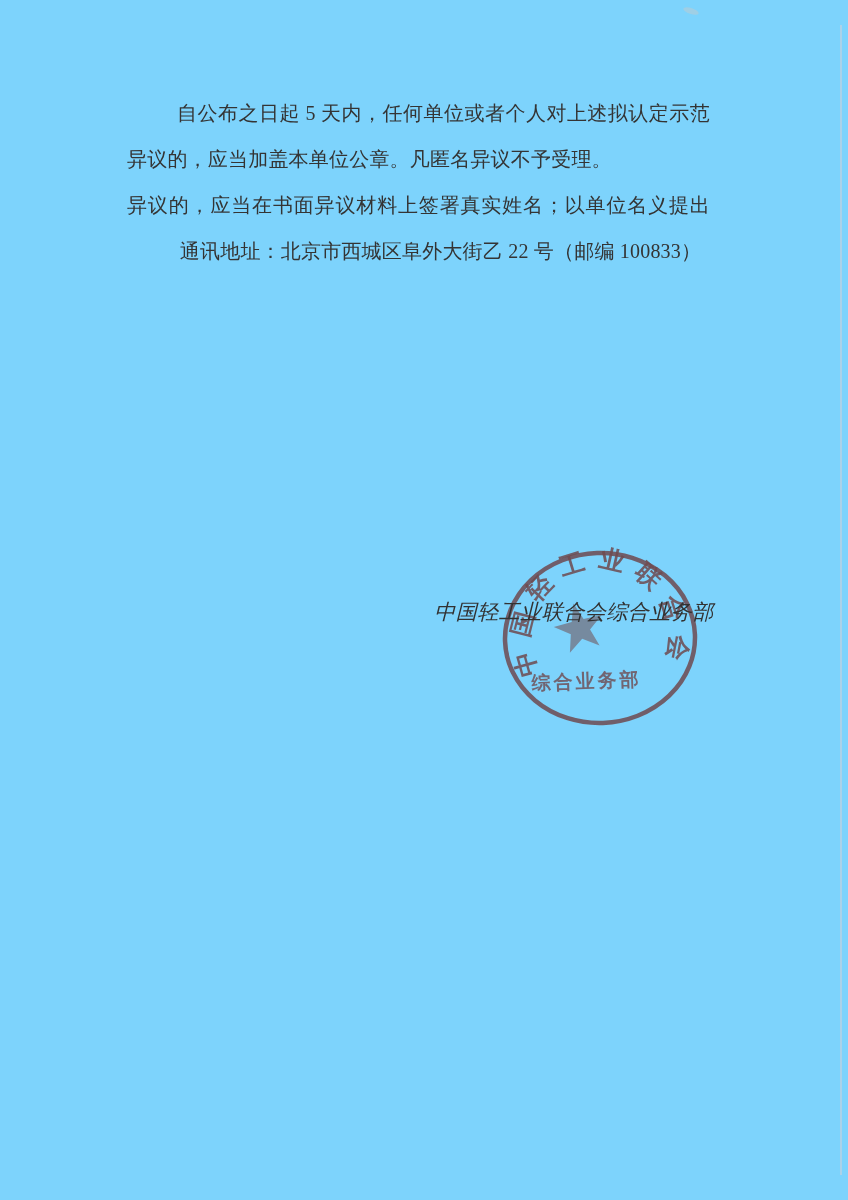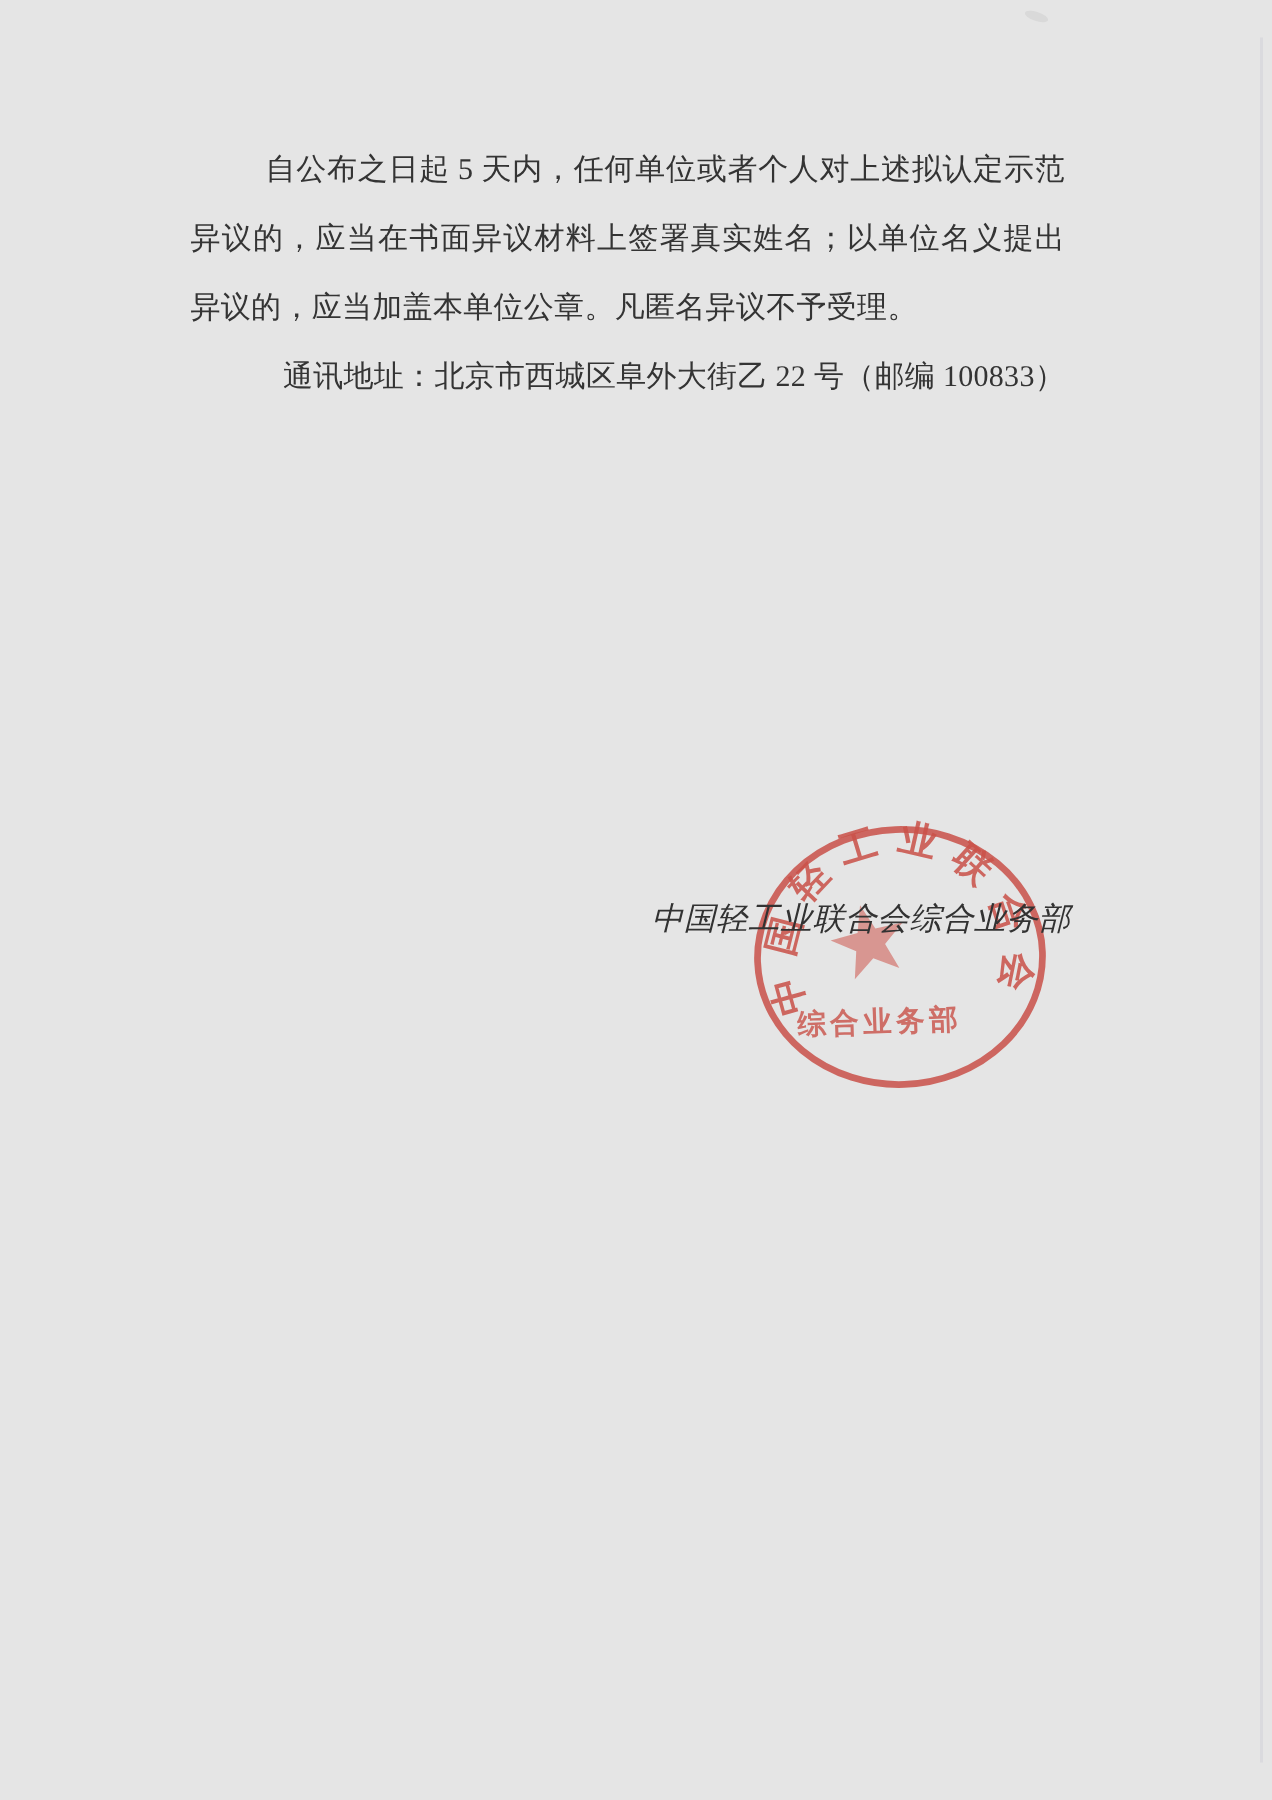--- a/index.html
+++ b/index.html
@@ -1,32 +1,32 @@
 <!DOCTYPE html>
 <html><head>
 <meta charset="utf-8">
 <style>
   html,body{margin:0;padding:0;}
   body{
     width:848px;height:1200px;position:relative;overflow:hidden;
     background:#fefefe;
     font-family:"Liberation Serif","DejaVu Serif",serif;
   }
-  .page{position:absolute;inset:0;background:#e5e5e5;}
+  .page{position:absolute;inset:0;background:#7dd3fc;}
 
   
   .body-block{
     position:absolute;left:127px;top:90px;width:583px;
     font-size:20px;line-height:46px;color:#343434;
     letter-spacing:0.2px;
   }
   .b-line{white-space:nowrap;text-align:justify;text-align-last:justify;}
   .b-line.first{padding-left:50px;}
   .b-line.last{text-align-last:left;}
-  .c-line{white-space:nowrap;padding-left:44px;text-align:right;}
+  .c-line{white-space:nowrap;padding-left:44px;text-align:center;}
 
   
   .sig-block{
     position:absolute;left:430px;top:589px;width:288px;
     font-size:21px;line-height:46px;color:#323232;text-align:center;
     z-index:3;
     font-style:italic;
   }
   .sig-org{white-space:nowrap;letter-spacing:0.5px;}
   .sig-date{white-space:nowrap;}
@@ -57,22 +57,22 @@
     background:#c9c9c9;border-radius:50%;opacity:0.45;transform:rotate(18deg);
   }
 </style>
 </head>
 <body>
 
 <div class="page">
 
   <div class="body-block">
     <div class="b-line first">自公布之日起 5 天内，任何单位或者个人对上述拟认定示范</div>
+    <div class="b-line last">异议的，应当加盖本单位公章。凡匿名异议不予受理。</div>
     <div class="b-line">异议的，应当在书面异议材料上签署真实姓名；以单位名义提出</div>
-    <div class="b-line last">异议的，应当加盖本单位公章。凡匿名异议不予受理。</div>
 
     <div class="c-line">通讯地址：北京市西城区阜外大街乙 22 号（邮编 100833）</div>
   </div>
 
   <div class="sig-block">
     <div class="sig-org">中国轻工业联合会综合业务部</div>
   </div>
 
   <div class="seal">
     <svg width="220" height="210" viewBox="0 0 220 210" xmlns="http://www.w3.org/2000/svg">

